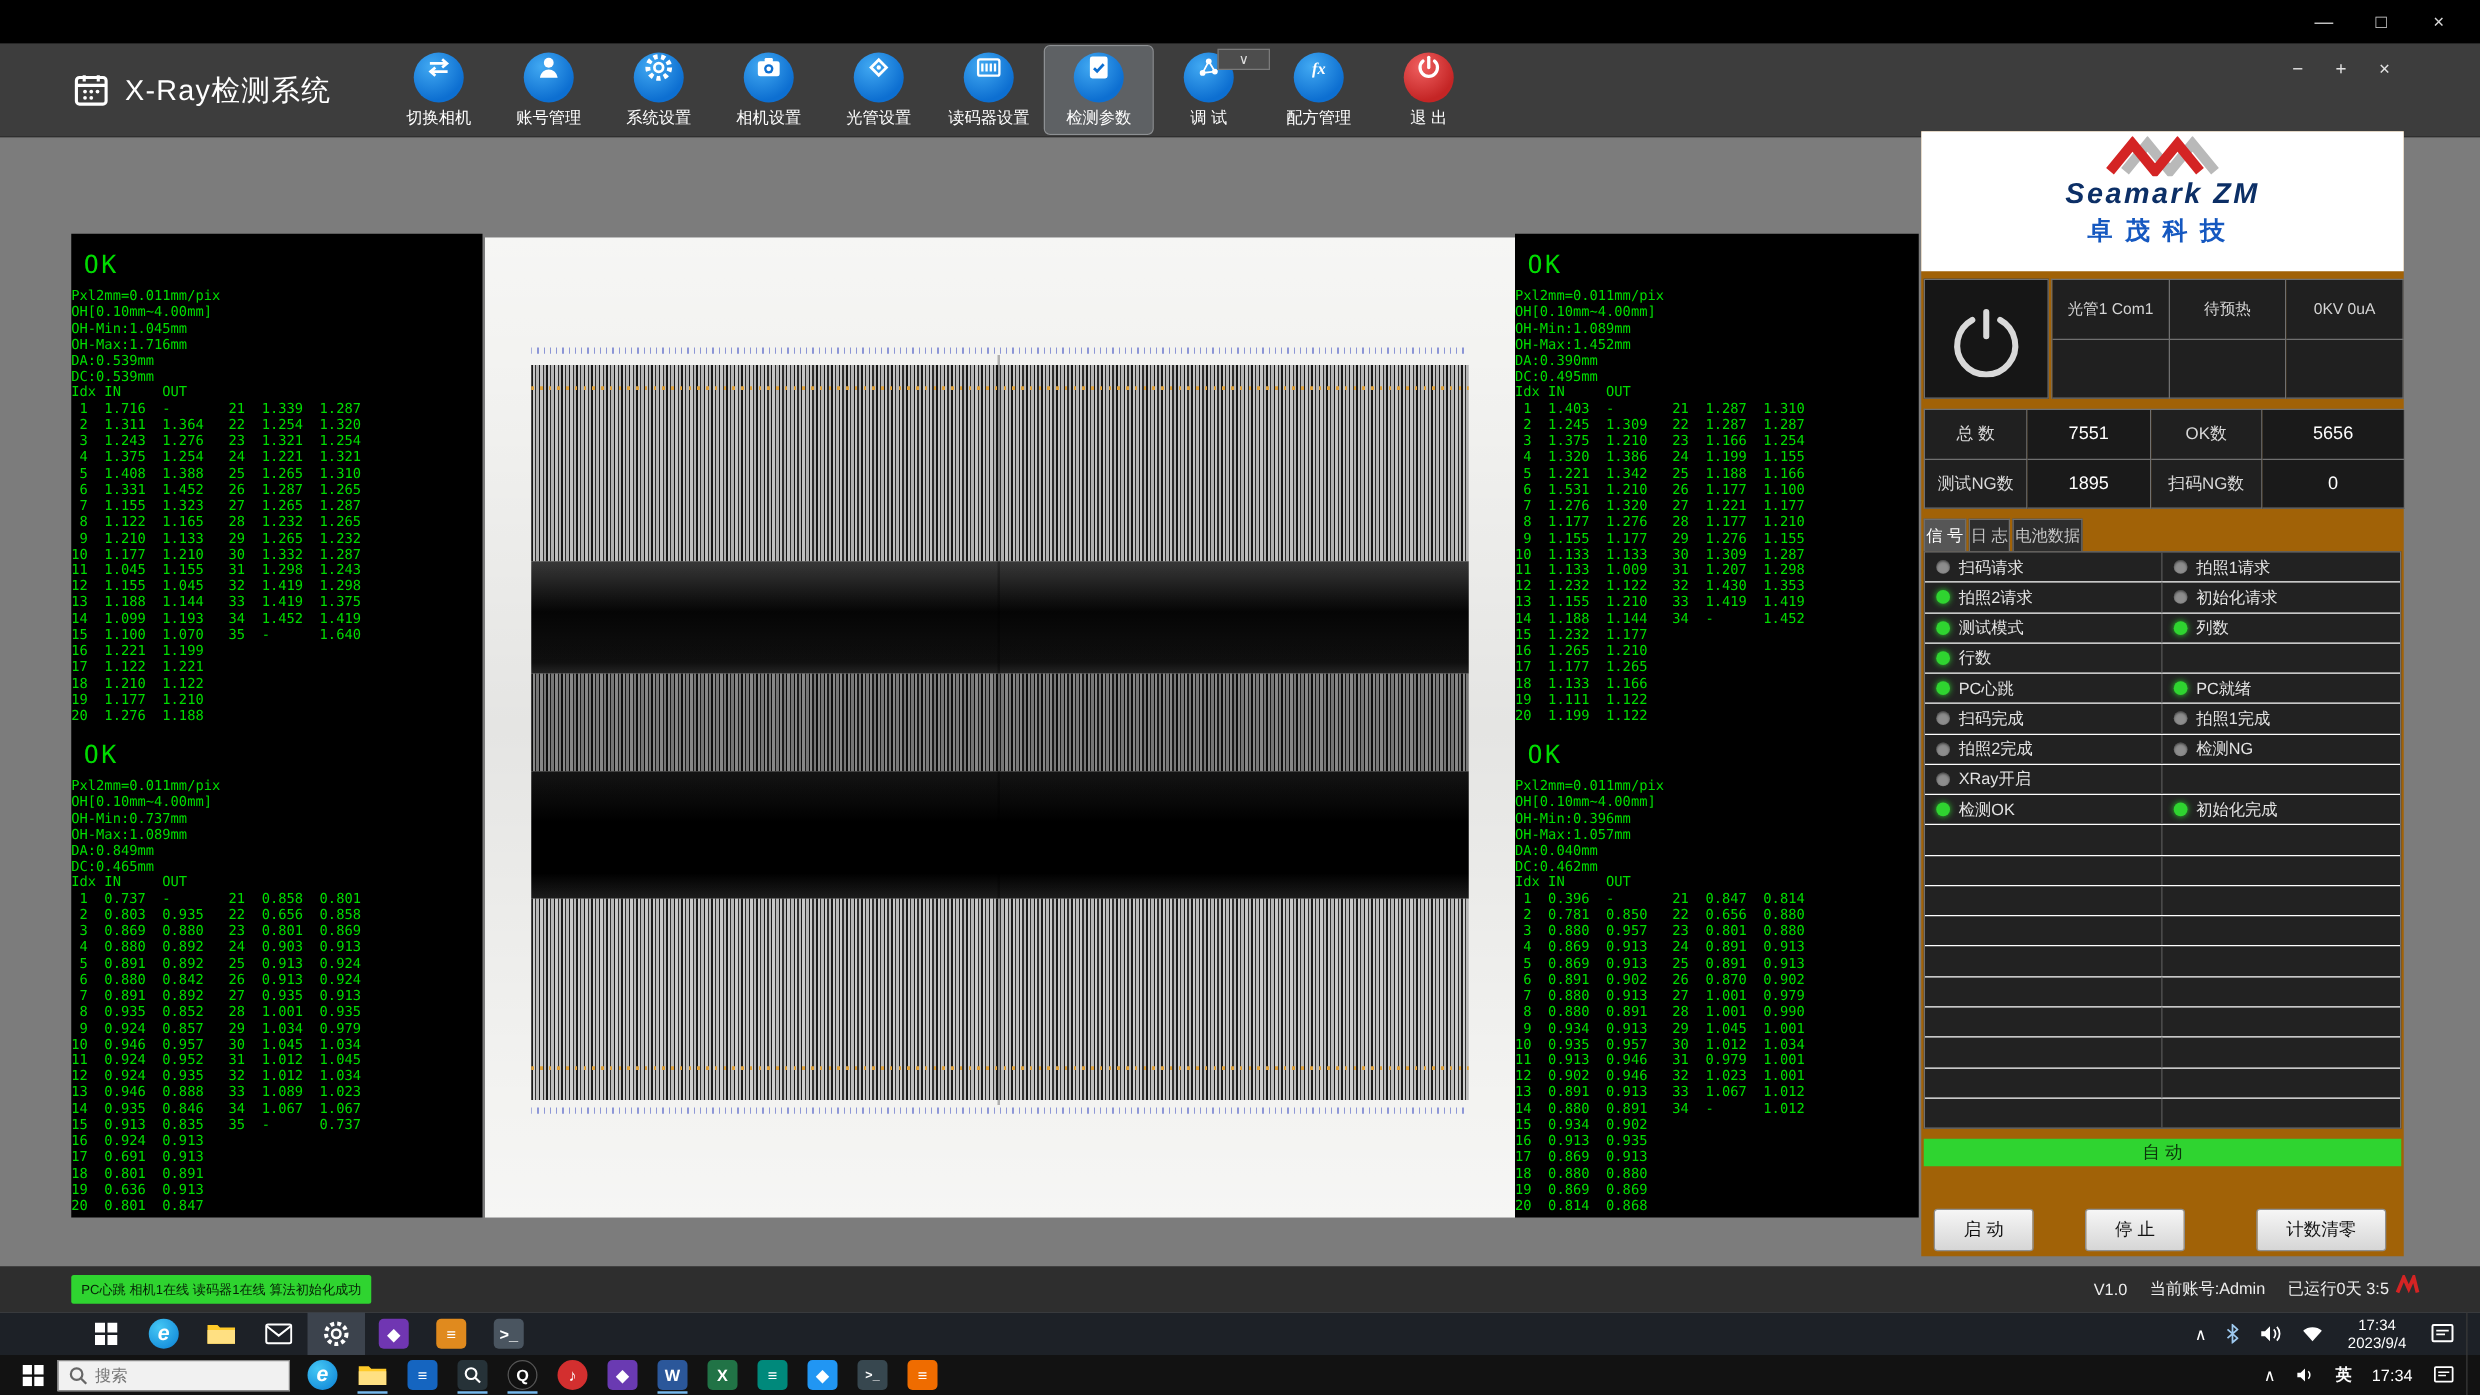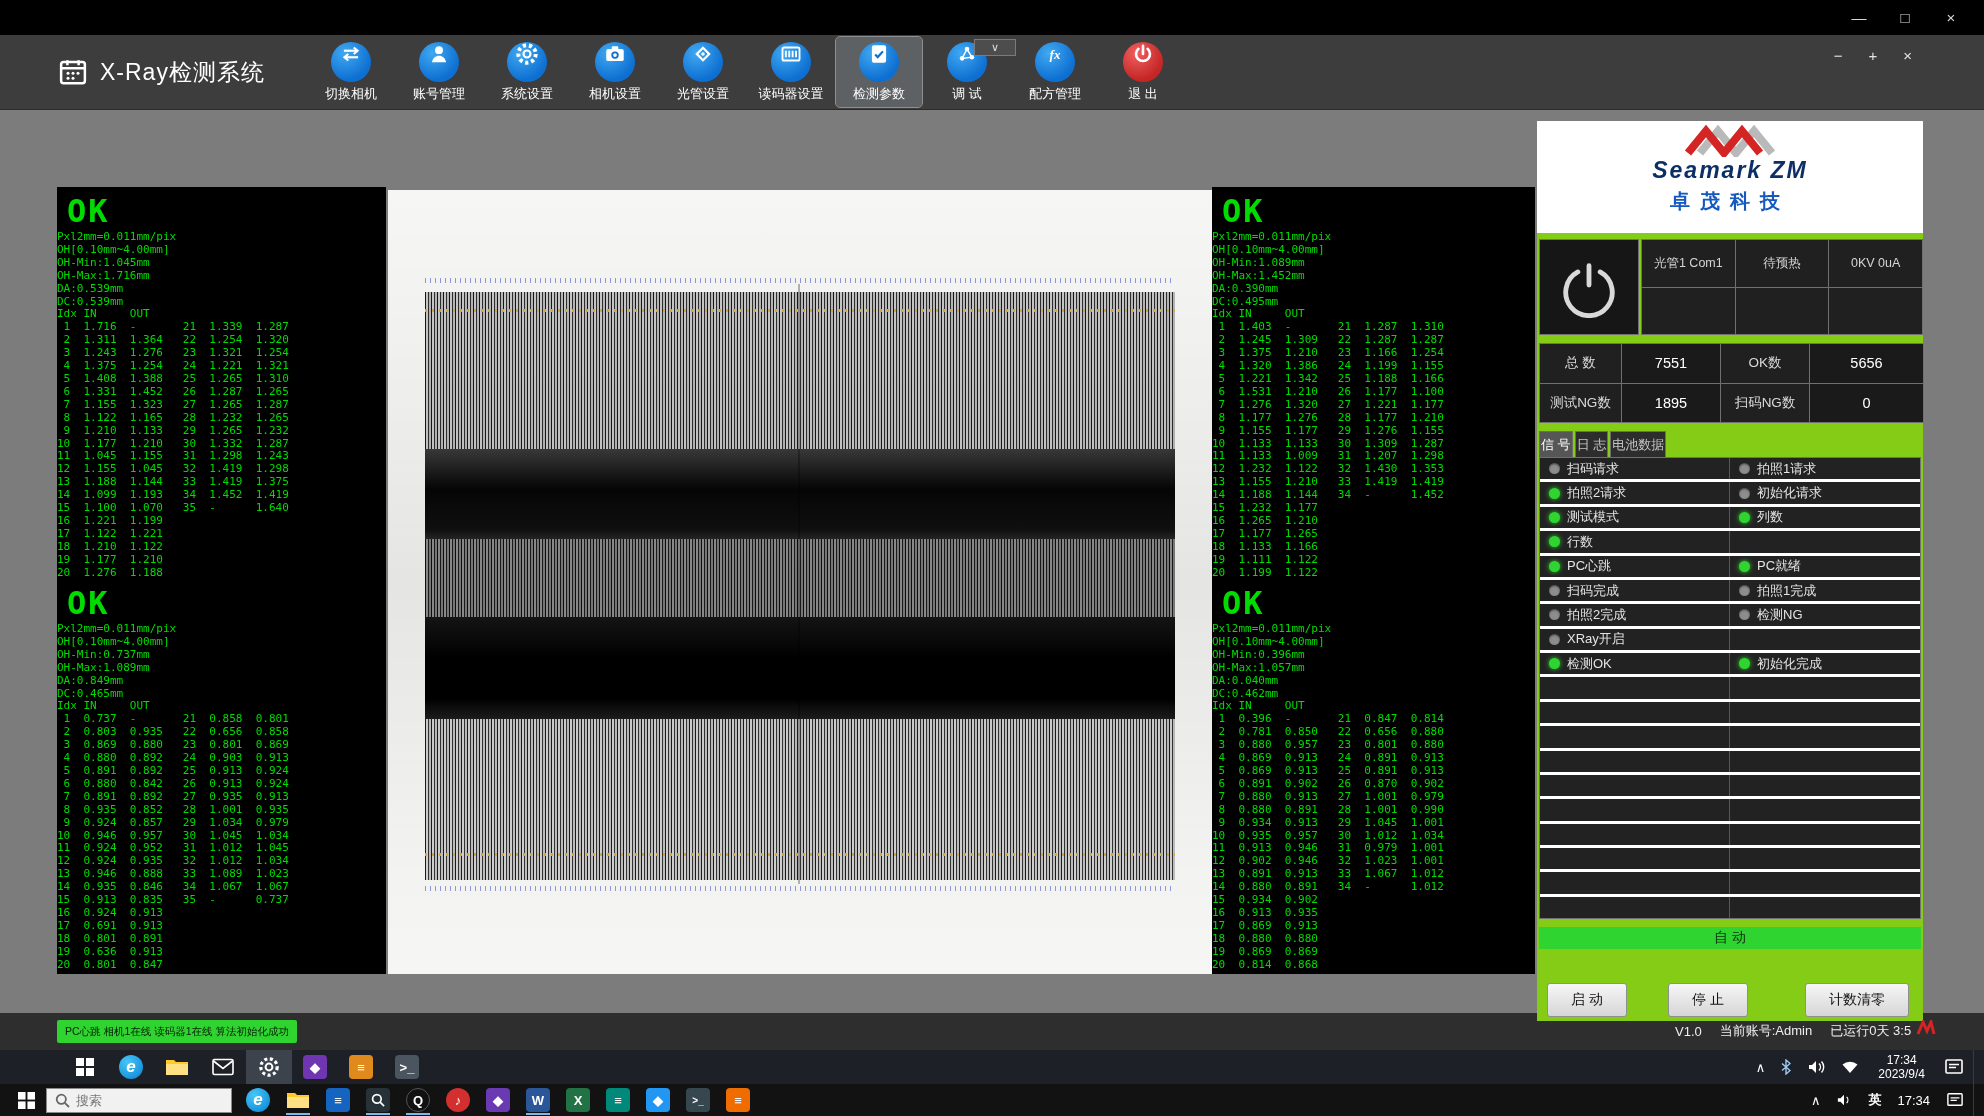--- a/index.html
+++ b/index.html
@@ -34,21 +34,21 @@
 
   
   .content-bg{position:absolute;left:0;top:110px;width:100%;height:903px;background:#7c7c7c;}
   .bottom-strip{position:absolute;left:0;top:1013px;width:100%;height:37px;background:#2e2e2e;}
 
   .data-panel{position:absolute;background:#000;color:var(--ok-green,#00dc00);
     font-family:"DejaVu Sans Mono","Liberation Mono",monospace;padding-top:4px;}
   #panel-left{left:57px;top:187px;width:329px;height:787px;}
   #panel-right{left:1212px;top:187px;width:323px;height:787px;}
   .panel-block{height:392px;overflow:hidden;}
-  .ok-head{font-size:32px;font-weight:bold;letter-spacing:2px;padding:2px 0 2px 10px;line-height:36px;}
+  .ok-head{font-size:20px;font-weight:normal;letter-spacing:2px;padding:2px 0 2px 10px;line-height:36px;}
   .lines{white-space:pre;font-size:11px;line-height:12.9px;
     font-family:"DejaVu Sans Mono","Liberation Mono",monospace;}
 
   
   .xray-canvas{position:absolute;left:388px;top:190px;width:824px;height:784px;background:#f3f3f1;overflow:hidden;}
   .xr{position:absolute;left:4.5%;right:4.5%;}
   .xr-stripes-a{top:13%;height:20%;
     background:repeating-linear-gradient(90deg,#161616 0 1px,#c6c6c6 1px 3px,#2e2e2e 3px 4px,#b5b5b5 4px 6px);}
   .xr-band-1{top:33%;height:11.5%;background:linear-gradient(180deg,#3a3a3a,#050505 45%,#101010 90%,#262626);}
   .xr-stripes-b{top:44.5%;height:10%;
@@ -59,21 +59,21 @@
   .xr-dotline{height:3px;background:repeating-linear-gradient(90deg,#e0a23a 0 2px,transparent 2px 7px);}
   .xr-dot1{top:15.2%;} .xr-dot2{top:84.6%;}
   .xr-anno{height:5px;opacity:.55;
     background:repeating-linear-gradient(90deg,#3547c0 0 1px,transparent 1px 5px);}
   .xr-anno1{top:11.2%;} .xr-anno2{top:88.8%;}
   .xr-seam{position:absolute;left:49.7%;top:12%;height:76.5%;width:2px;background:rgba(0,0,0,.28);}
   .xr-shade{position:absolute;inset:0;
     background:linear-gradient(180deg,rgba(255,255,255,.25),rgba(255,255,255,0) 12%,rgba(0,0,0,.06) 50%,rgba(255,255,255,0) 88%,rgba(255,255,255,.25));pointer-events:none;}
 
   
-  .sidebar{position:absolute;left:1537px;top:121px;width:386px;height:900px;background:#84cc16;}
+  .sidebar{position:absolute;left:1537px;top:105px;width:386px;height:900px;background:#a16207;}
   .logo-box{position:absolute;left:0;top:0;width:386px;height:112px;background:#fff;text-align:center;padding-top:4px;}
   .logo-mark{display:block;margin:0 auto;}
   .logo-en{color:#0c2f66;font-weight:bold;font-size:23px;font-style:italic;line-height:26px;letter-spacing:2px;}
   .logo-cn{color:#1558c0;font-weight:bold;font-size:20px;letter-spacing:10px;line-height:36px;}
 
   .power-box{position:absolute;left:2px;top:118px;width:100px;height:96px;background:#161616;
     border:1px solid #707070;display:flex;align-items:center;justify-content:center;cursor:pointer;}
   .tube-table{position:absolute;left:104px;top:118px;width:282px;height:96px;display:grid;
     grid-template-columns:repeat(3,1fr);grid-template-rows:repeat(2,1fr);
     border-left:1px solid #707070;border-top:1px solid #707070;}
@@ -87,21 +87,21 @@
     display:flex;align-items:center;justify-content:center;font-size:13.5px;color:#d9d9d9;}
   .counters .cnt-val{color:#fff;font-size:14.5px;background:#1a1a1a;}
 
   .side-tabs{position:absolute;left:2px;top:310px;height:26px;display:flex;}
   .side-tab{padding:0 1px;font-size:13px;color:#c4c4c4;background:#2d2d2d;border:1px solid #6d6d6d;
     border-bottom:none;margin-right:2px;display:flex;align-items:center;cursor:pointer;}
   .side-tab.active{background:#565656;color:#fff;}
 
   .sig-grid{position:absolute;left:2px;top:336px;width:382px;height:462px;display:flex;
     flex-direction:column;border:1px solid #707070;background:#222;}
-  .sig-row{flex:1;display:flex;border-bottom:3px solid #ffffff;}
+  .sig-row{flex:1;display:flex;border-bottom:1px solid #ffffff;}
   .sig-row:last-child{border-bottom:none;}
   .sig-cell{width:50%;display:flex;align-items:center;gap:7px;padding-left:9px;border-right:1px solid #575757;}
   .sig-cell:last-child{border-right:none;}
   .dot{width:11px;height:11px;border-radius:50%;background:#8d8d8d;flex:none;
     box-shadow:inset 0 1px 2px rgba(0,0,0,.55);}
   .dot.on{background:var(--status-green,#24d324);box-shadow:0 0 5px var(--status-green,#24d324);}
   .sig-label{font-size:13px;color:#e4e4e4;white-space:nowrap;}
 
   .auto-bar{position:absolute;left:2px;top:806px;width:382px;height:22px;background:var(--status-green,#2fd430);
     color:#0c330c;font-size:14px;display:flex;align-items:center;justify-content:center;cursor:pointer;}

